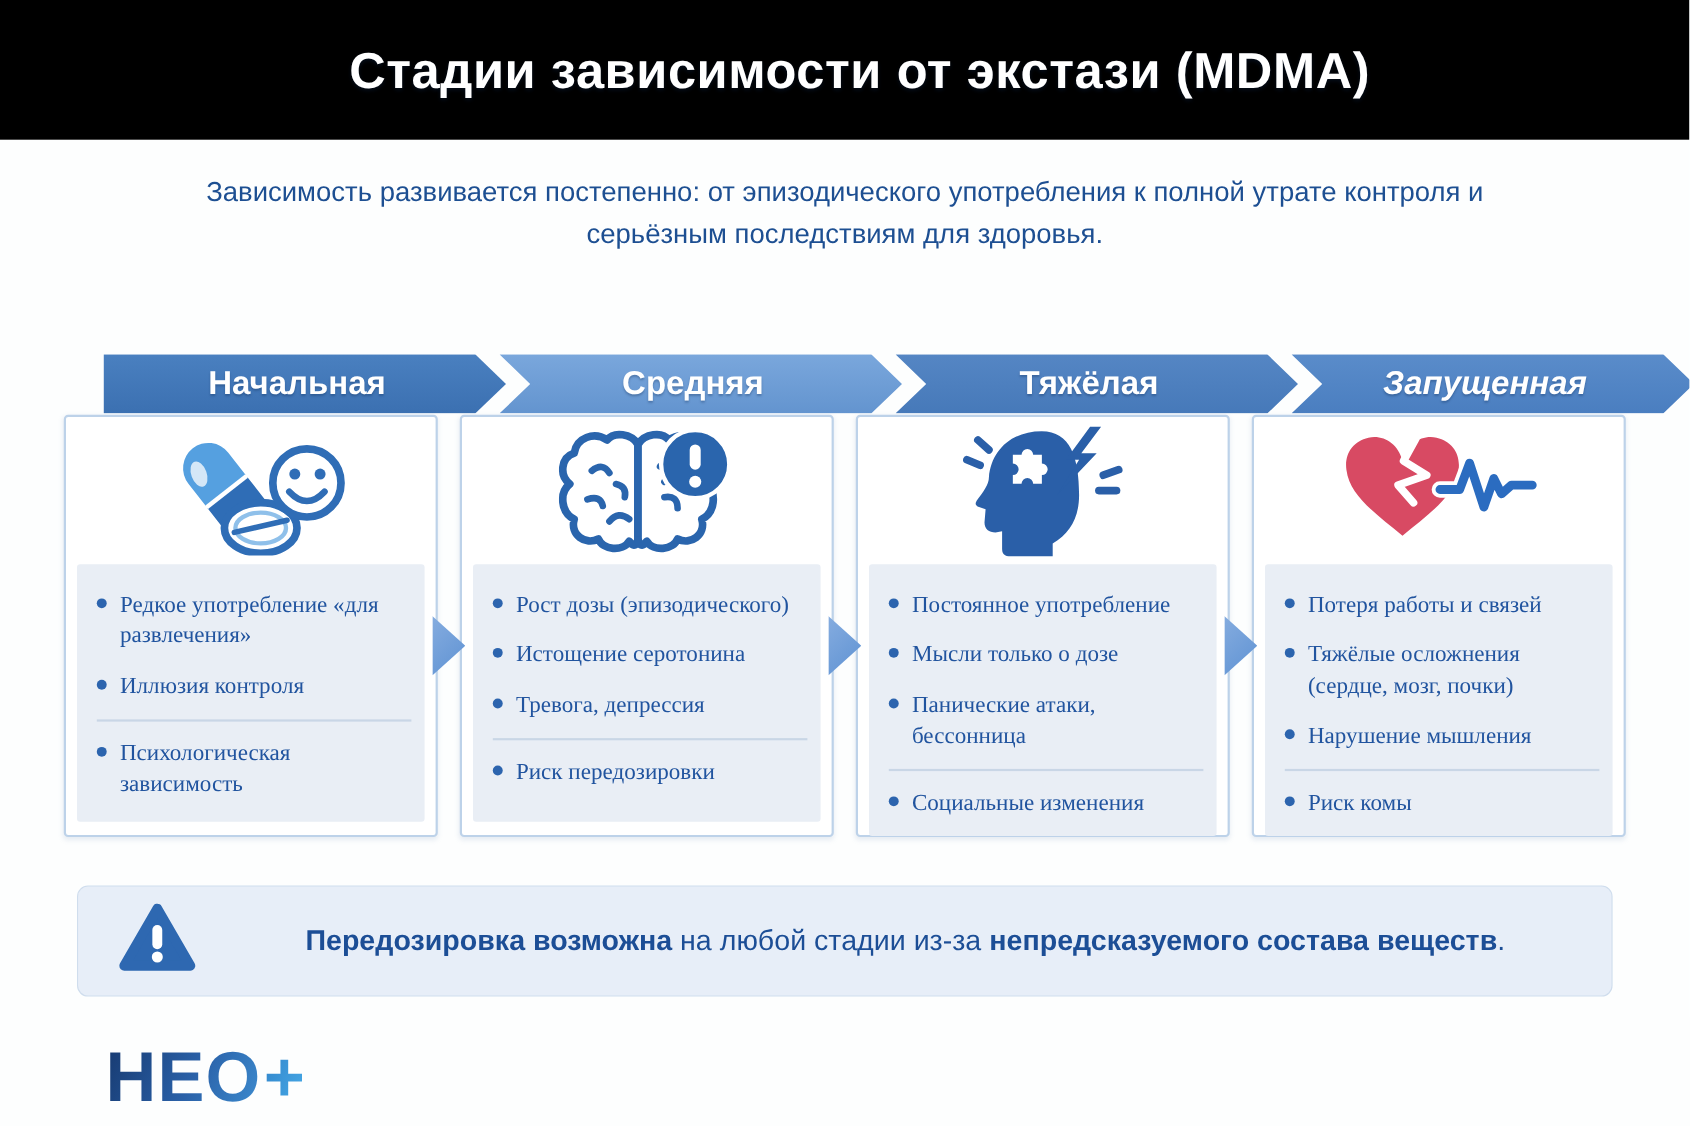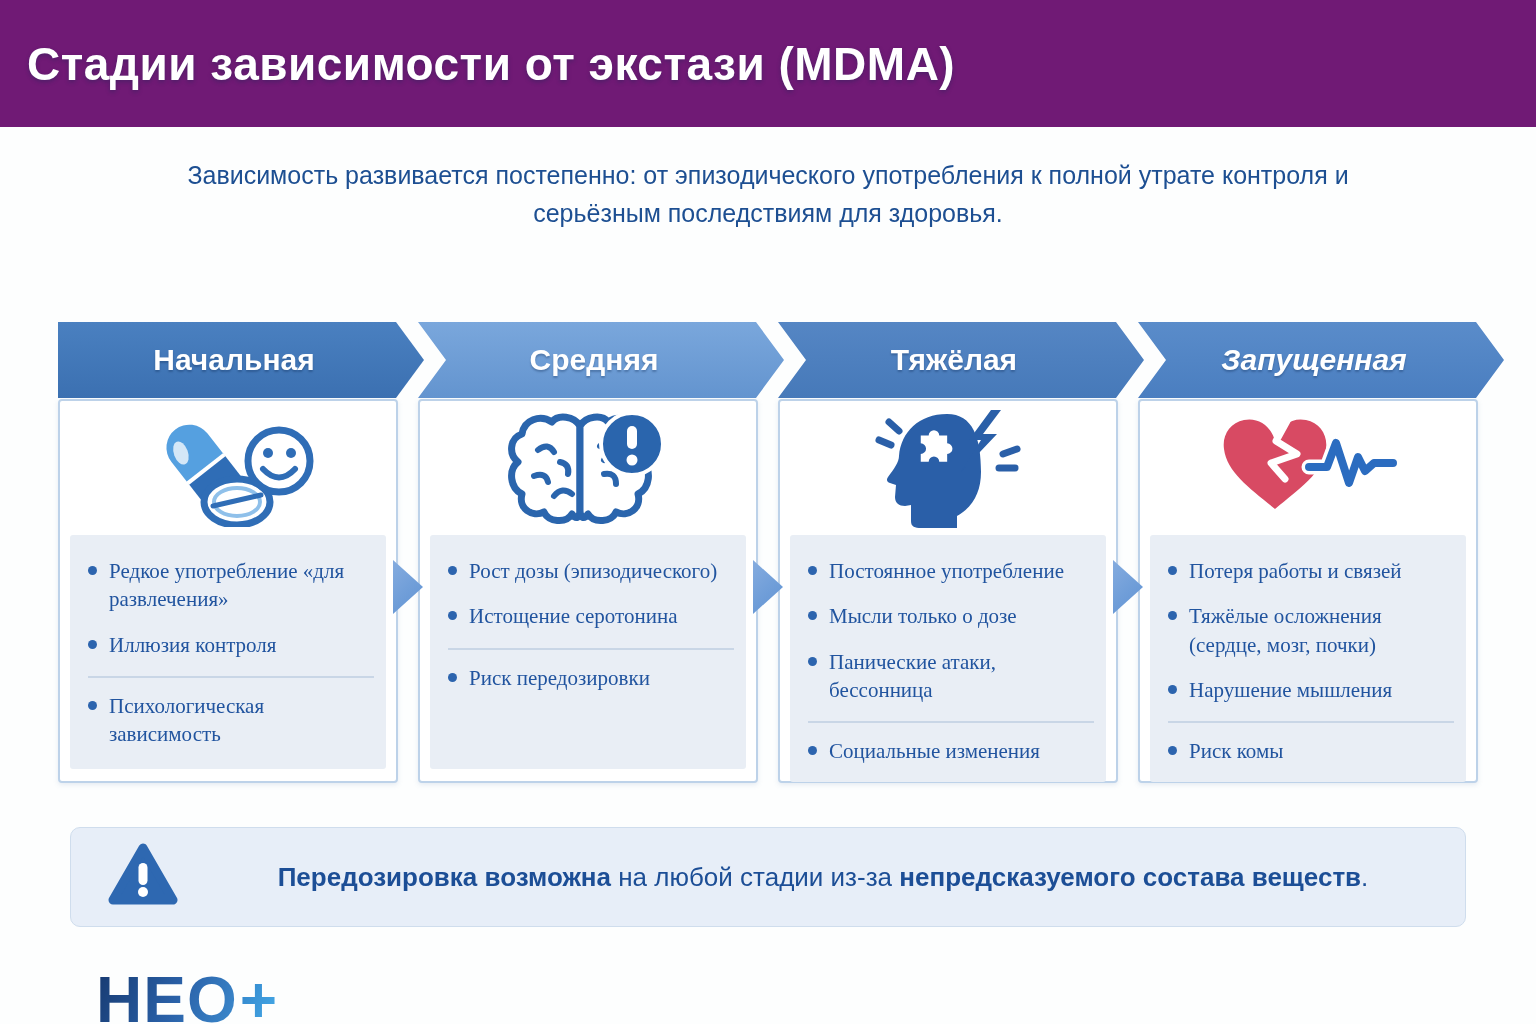--- a/index.html
+++ b/index.html
@@ -1,37 +1,37 @@
 <!DOCTYPE html>
 <html lang="ru"><head>
 <meta charset="utf-8">
 <style>
   * { box-sizing: border-box; }
   html,body { margin:0; padding:0; }
   body { background:#ffffff; font-family:"Liberation Sans", sans-serif; }
   .page { position:relative; width:1536px; height:1024px; background:#fdfefe; overflow:hidden; }
 
   
-  .header { height:127px; background:#701a75; display:flex; align-items:center; justify-content:flex-start;padding-left:27px; }
+  .header { height:127px; background:#000000; display:flex; align-items:center; justify-content:center;padding-left:27px; }
   .page-title { margin:0; color:#ffffff; font-size:46px; font-weight:bold; letter-spacing:.5px;
                 text-shadow:0 2px 4px rgba(15,40,80,.35); }
 
   
   .intro { width:1180px; margin:30px auto 0; text-align:center; color:#1d4f92;
            font-size:25px; line-height:1.5; }
 
   
   .stages { position:relative; margin:90px 58px 0; display:grid;
             grid-template-columns:repeat(4,1fr); column-gap:20px; }
   .stage { position:relative; }
 
-  .arrow { position:relative; z-index:2; height:76px; width:calc(100% + 26px);
+  .arrow { position:relative; z-index:2; height:54px; width:calc(100% + 26px);
            display:flex; align-items:center; justify-content:center;
            color:#fff; font-size:30px; font-weight:bold;
-           text-shadow:0 2px 2px rgba(10,35,75,.3); }
+           text-shadow:0 2px 2px rgba(10,35,75,.3);margin-left:36px; }
   .arrow.a1 { background:linear-gradient(180deg,#4a80c0,#3b70b1);
               clip-path:polygon(0 0,calc(100% - 28px) 0,100% 50%,calc(100% - 28px) 100%,0 100%); }
   .arrow.notch { clip-path:polygon(0 0,calc(100% - 28px) 0,100% 50%,calc(100% - 28px) 100%,0 100%,28px 50%);text-align:center; }
   .arrow.a2 { background:linear-gradient(180deg,#7aa7dc,#6394cf); }
   .arrow.a3 { background:linear-gradient(180deg,#5586c4,#4679b9); }
   .arrow.a4 { background:linear-gradient(180deg,#5a8cca,#4a7ec0);font-style:italic; }
   .arrow span { padding-right:14px; }
 
   .panel { margin-top:1px; height:384px; background:#ffffff; border:2px solid #bdd2e9;
            border-radius:4px; box-shadow:0 2px 5px rgba(120,150,190,.18);
@@ -144,20 +144,24 @@
         </div>
         <ul class="bullets">
             <li class="bullet">
               <span class="dot"></span>
               <span class="txt">Рост дозы (эпизодического)</span>
             </li>
             <li class="bullet">
               <span class="dot"></span>
               <span class="txt">Истощение серотонина</span>
             </li>
+            <li class="bullet">
+              <span class="dot"></span>
+              <span class="txt">Тревога, депрессия</span>
+            </li>
             <li class="bullet last">
               <span class="dot"></span>
               <span class="txt">Риск передозировки</span>
             </li>
           </ul>
       </div>
     </div>
 
     <div class="stage">
       <div class="arrow notch a3">

